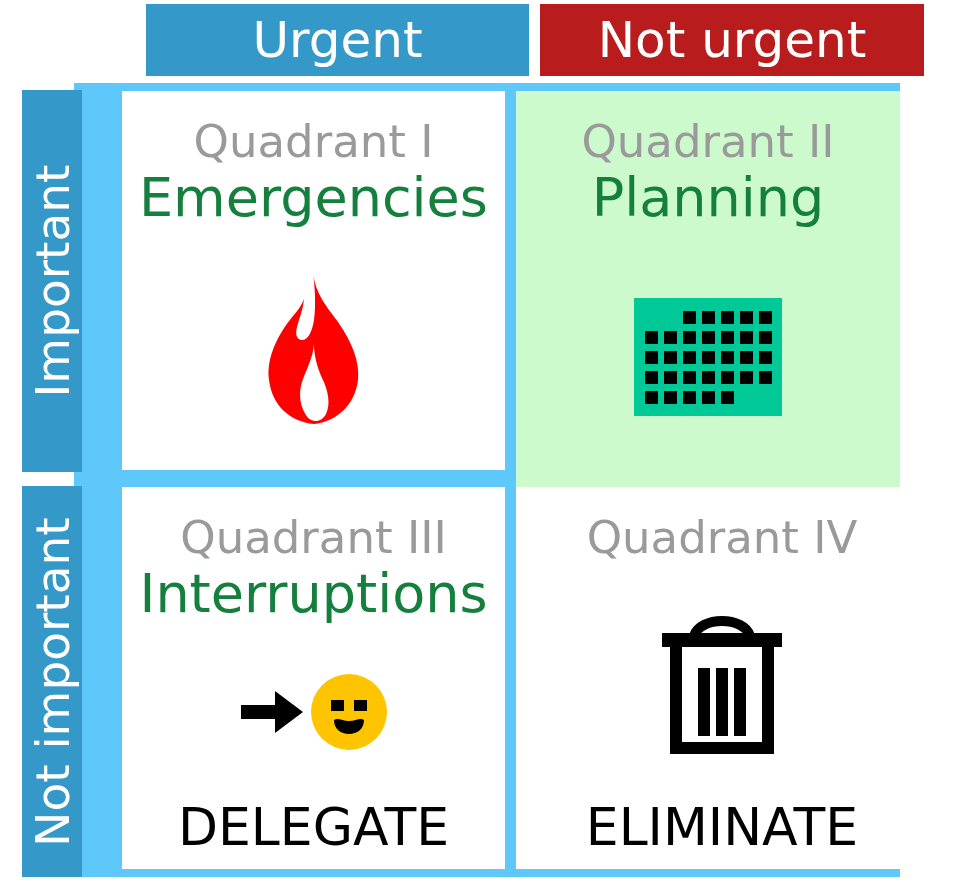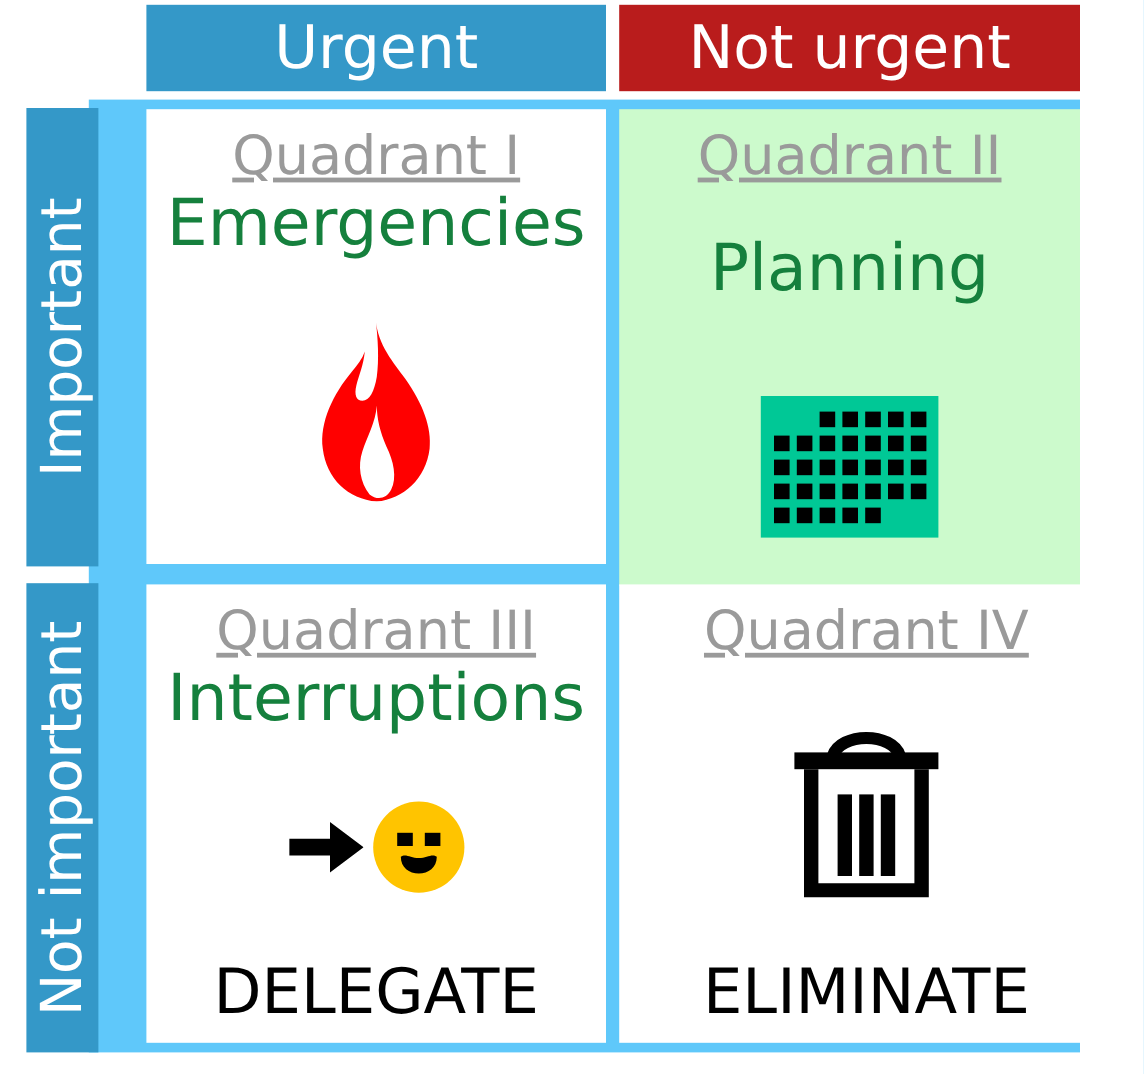--- a/index.html
+++ b/index.html
@@ -28,20 +28,21 @@
     top: 4px;
     height: 72px;
     background: #3498c8;
     display: flex;
     align-items: center;
     justify-content: center;
     color: #ffffff;
     font-size: 50px;
     line-height: 1;
     letter-spacing: 0px;
+    margin-left: 24px;
   }
   #col-header-urgent   { left: 122px; width: 383px; }
   #col-header-not-urgent { left: 516px; width: 384px; }
 
   
   #grid-frame {
     position: absolute;
     left: 74px;
     top: 83px;
     width: 826px;
@@ -74,31 +75,30 @@
   
   .quadrant {
     position: absolute;
     display: flex;
     flex-direction: column;
     align-items: center;
     box-sizing: border-box;
     overflow: hidden;
   }
   #quadrant-1 { left: 122px; top: 91px;  width: 383px; height: 379px; background: #ffffff; }
-  #quadrant-2 { left: 516px; top: 91px;  width: 384px; height: 397px; background: #ccfacc; gap: 38px; }
+  #quadrant-2 { left: 516px; top: 91px;  width: 384px; height: 397px; background: #ccfacc; }
   #quadrant-3 { left: 122px; top: 487px; width: 383px; height: 382px; background: #ffffff; }
   #quadrant-4 { left: 516px; top: 487px; width: 384px; height: 382px; background: #ffffff; }
 
   .quadrant-number {
     color: #9a9a9a;
     font-size: 45px;
     line-height: 1;
-    margin-top: 16px;
+    margin-top: 28px;
     white-space: nowrap;
-    text-decoration: underline;
   }
   .quadrant-title {
     color: #15803d;
     font-size: 54px;
     line-height: 1.05;
     margin-top: 6px;
     white-space: nowrap;
   }
   .quadrant-icon {
     flex: 1 1 auto;

